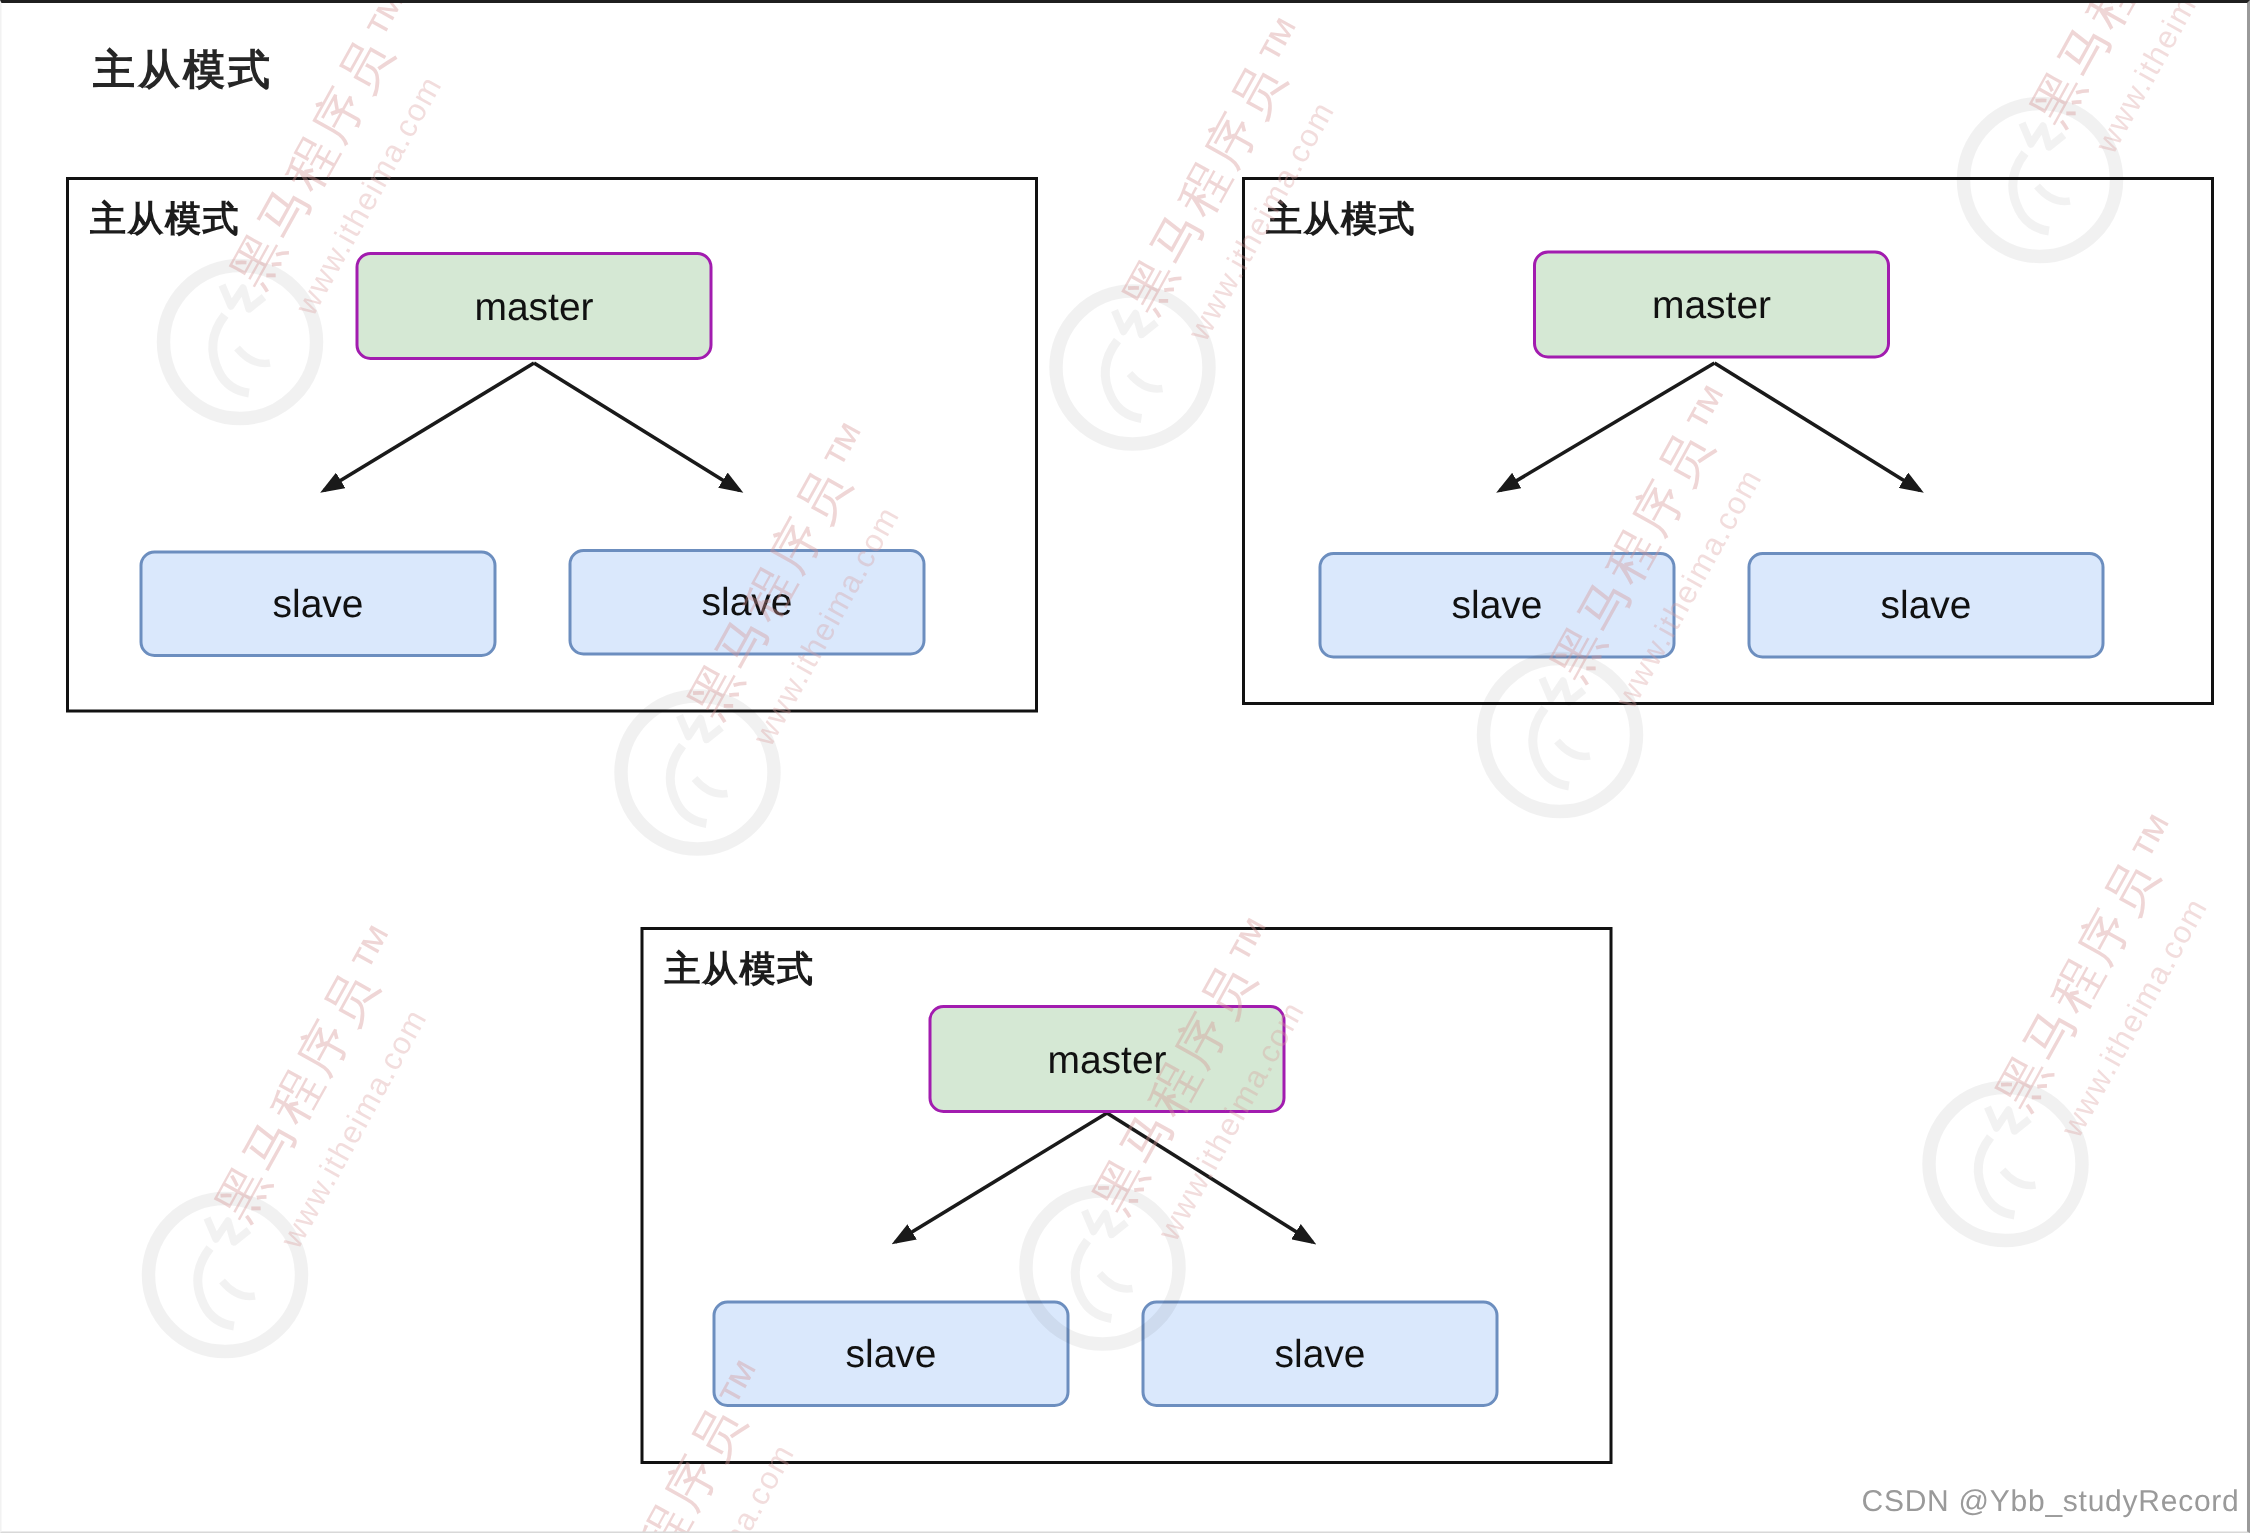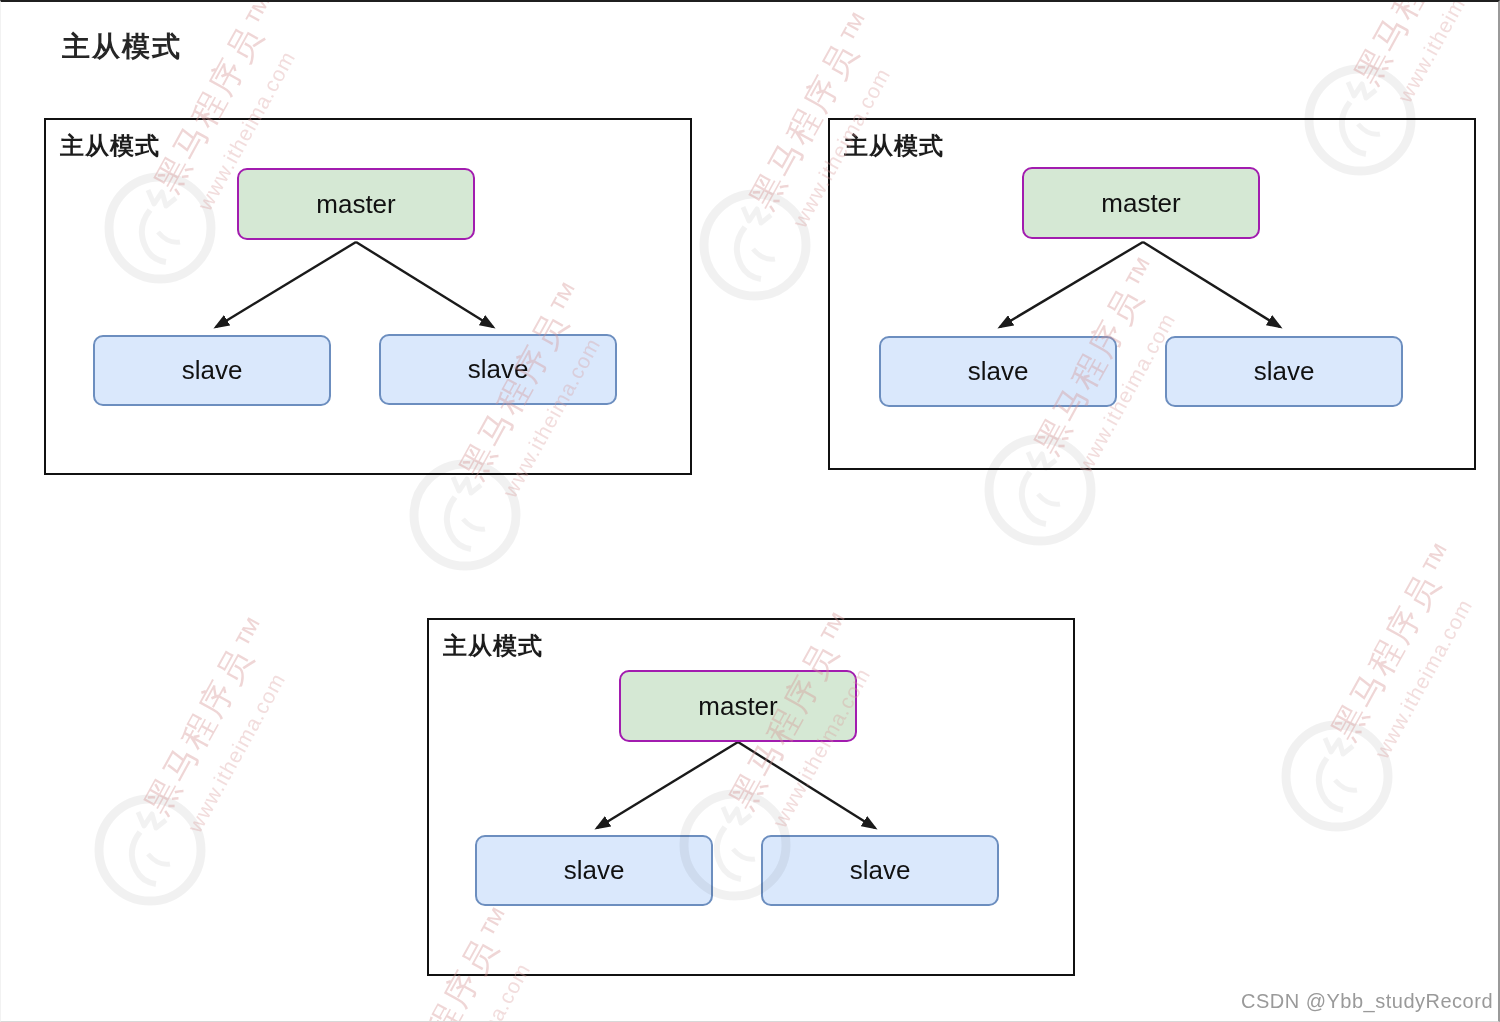--- a/index.html
+++ b/index.html
@@ -28,21 +28,21 @@
   .panel-label{
     position:absolute;left:14px;top:10px;
     font-size:24px;font-weight:700;letter-spacing:1px;color:#1c1c1c;
   }
   .node{
     position:absolute;width:238px;height:72px;box-sizing:border-box;
     border-radius:10px;display:flex;align-items:center;justify-content:center;
     font-size:26px;color:#111111;
   }
   .master{background:#d5e8d4;border:2px solid #a21caf;}
-  .slave{background:#dae8fc;border:2px solid #6c8ebf;height:71px;}
+  .slave{background:#dae8fc;border:2px solid #6c8ebf;height:71px;margin-top:32px;}
   .arrows{position:absolute;left:0;top:0;}
   .arrows line{stroke:#1a1a1a;stroke-width:2.4;}
   
   .wm{
     position:absolute;width:320px;height:330px;pointer-events:none;z-index:20;
   }
   .wm-logo{position:absolute;left:0;top:210px;width:120px;height:120px;}
   .wm-cn{
     position:absolute;left:64px;top:214px;white-space:nowrap;
     font-size:34px;letter-spacing:3px;color:rgba(214,148,148,0.38);

